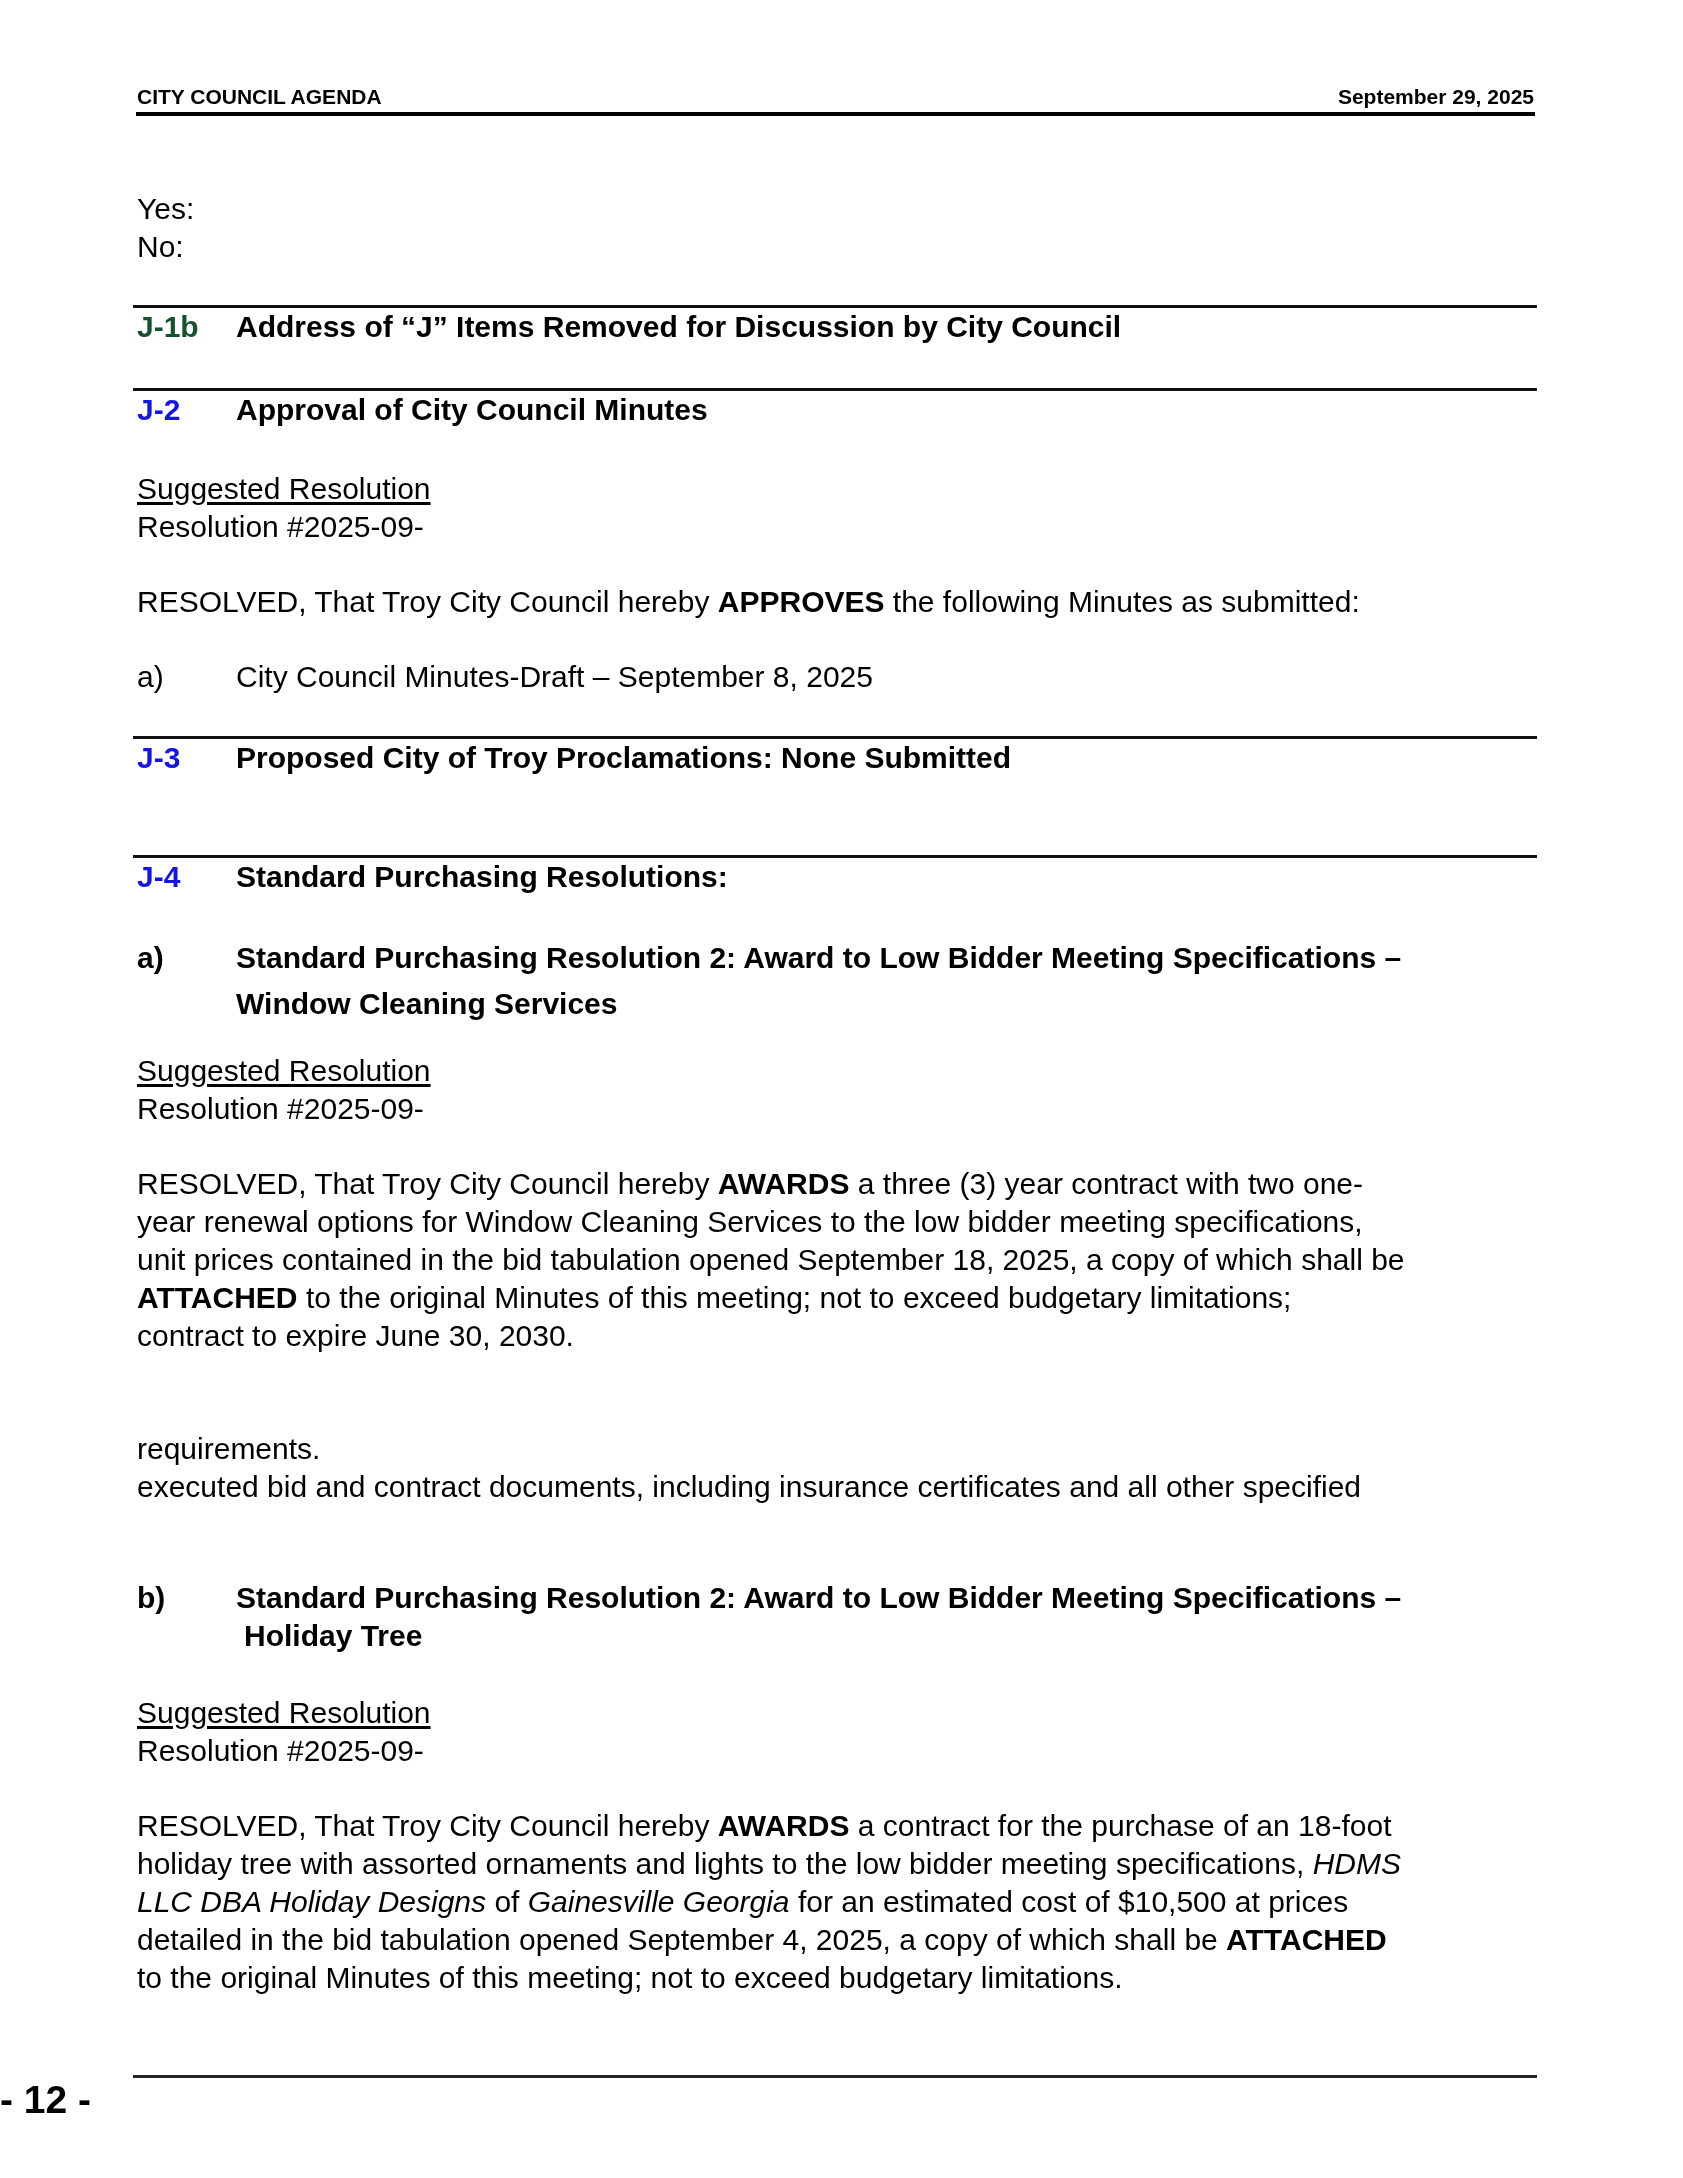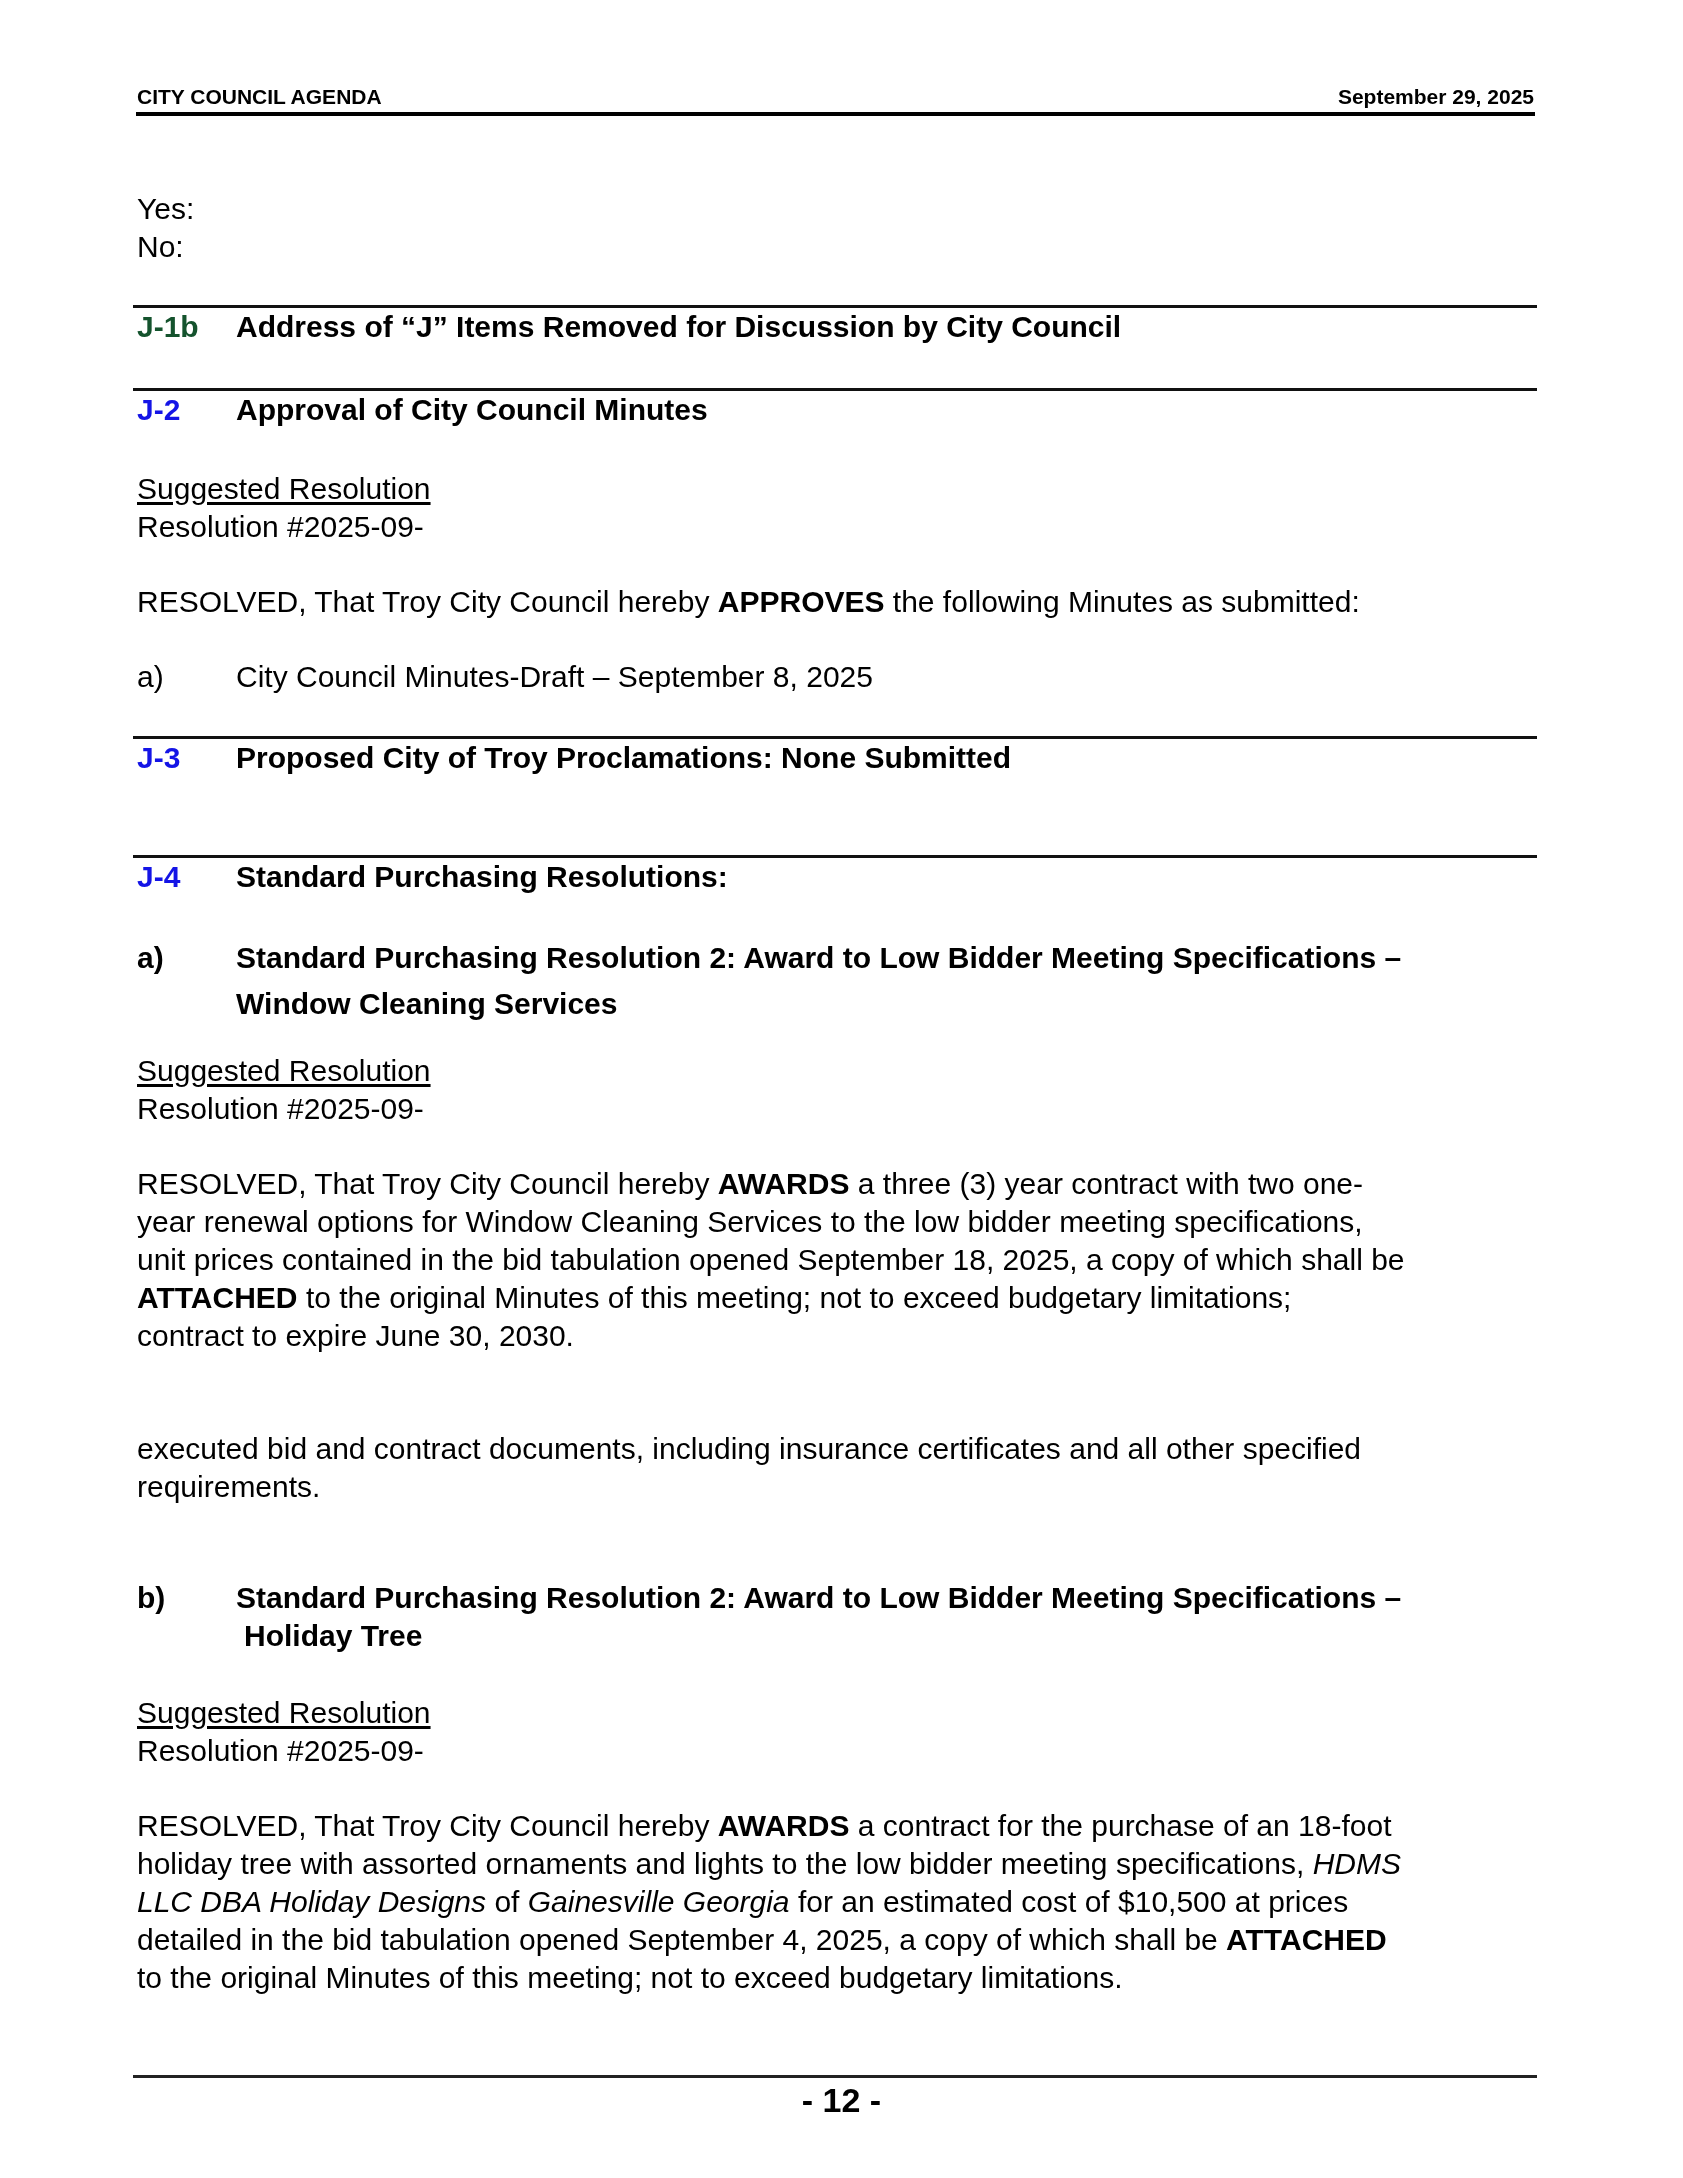--- a/index.html
+++ b/index.html
@@ -20,21 +20,21 @@
   .sub .ttl { position: absolute; left: 99px; white-space: nowrap; }
   .u { text-decoration: underline; text-underline-offset: 3px; }
   .para { position: absolute; left: 137px; width: 1406px; line-height: 38px; }
   .para div { white-space: nowrap; }
   b { font-weight: bold; }
   i { font-style: italic; }
   .plain-item { position: absolute; left: 137px; line-height: 38px; }
   .plain-item .lbl { position: absolute; left: 0; }
   .plain-item .ttl { position: absolute; left: 99px; white-space: nowrap; }
   .footer-rule { position: absolute; left: 133px; width: 1404px; top: 2075px; height: 3px; background: #222; }
-  .pagenum { position: absolute; left: 0; width: 1683px; top: 2082px; text-align: center; font-weight: bold; font-size: 34px; line-height: 36px; }
+  .pagenum { position: absolute; left: 0; width: 1683px; top: 2082px; text-align: left; font-weight: bold; font-size: 39px; line-height: 36px; }
 </style>
 </head>
 <body>
 
 <div class="hdr hdr-left">CITY COUNCIL AGENDA</div>
 <div class="hdr hdr-right">September 29, 2025</div>
 <div class="hdr-rule"></div>
 
 <div class="abs txt" style="top:190px;">Yes:</div>
 <div class="abs txt" style="top:228px;">No:</div>
@@ -90,22 +90,22 @@
 
 <div class="para" style="top:1165px;">
   <div><span>RESOLVED, That Troy City Council hereby </span><b>AWARDS</b><span> a three (3) year contract with two one-</span></div>
   <div><span>year renewal options for Window Cleaning Services to the low bidder meeting specifications,</span></div>
   <div><span>unit prices contained in the bid tabulation opened September 18, 2025, a copy of which shall be</span></div>
   <div><b>ATTACHED</b><span> to the original Minutes of this meeting; not to exceed budgetary limitations;</span></div>
   <div><span>contract to expire June 30, 2030.</span></div>
 </div>
 
 <div class="para" style="top:1430px;">
+  <div><span>requirements.</span></div>
   <div><span>executed bid and contract documents, including insurance certificates and all other specified</span></div>
-  <div><span>requirements.</span></div>
 </div>
 
 <div class="sub" style="top:1579px;">
   <span class="lbl">b)</span>
   <span class="ttl">Standard Purchasing Resolution 2:  Award to Low Bidder Meeting Specifications –</span>
   <span class="ttl" style="top:38px;margin-left:8px;">Holiday Tree</span>
 </div>
 
 <div class="abs txt" style="top:1694px;">
   <span class="u">Suggested Resolution</span>

